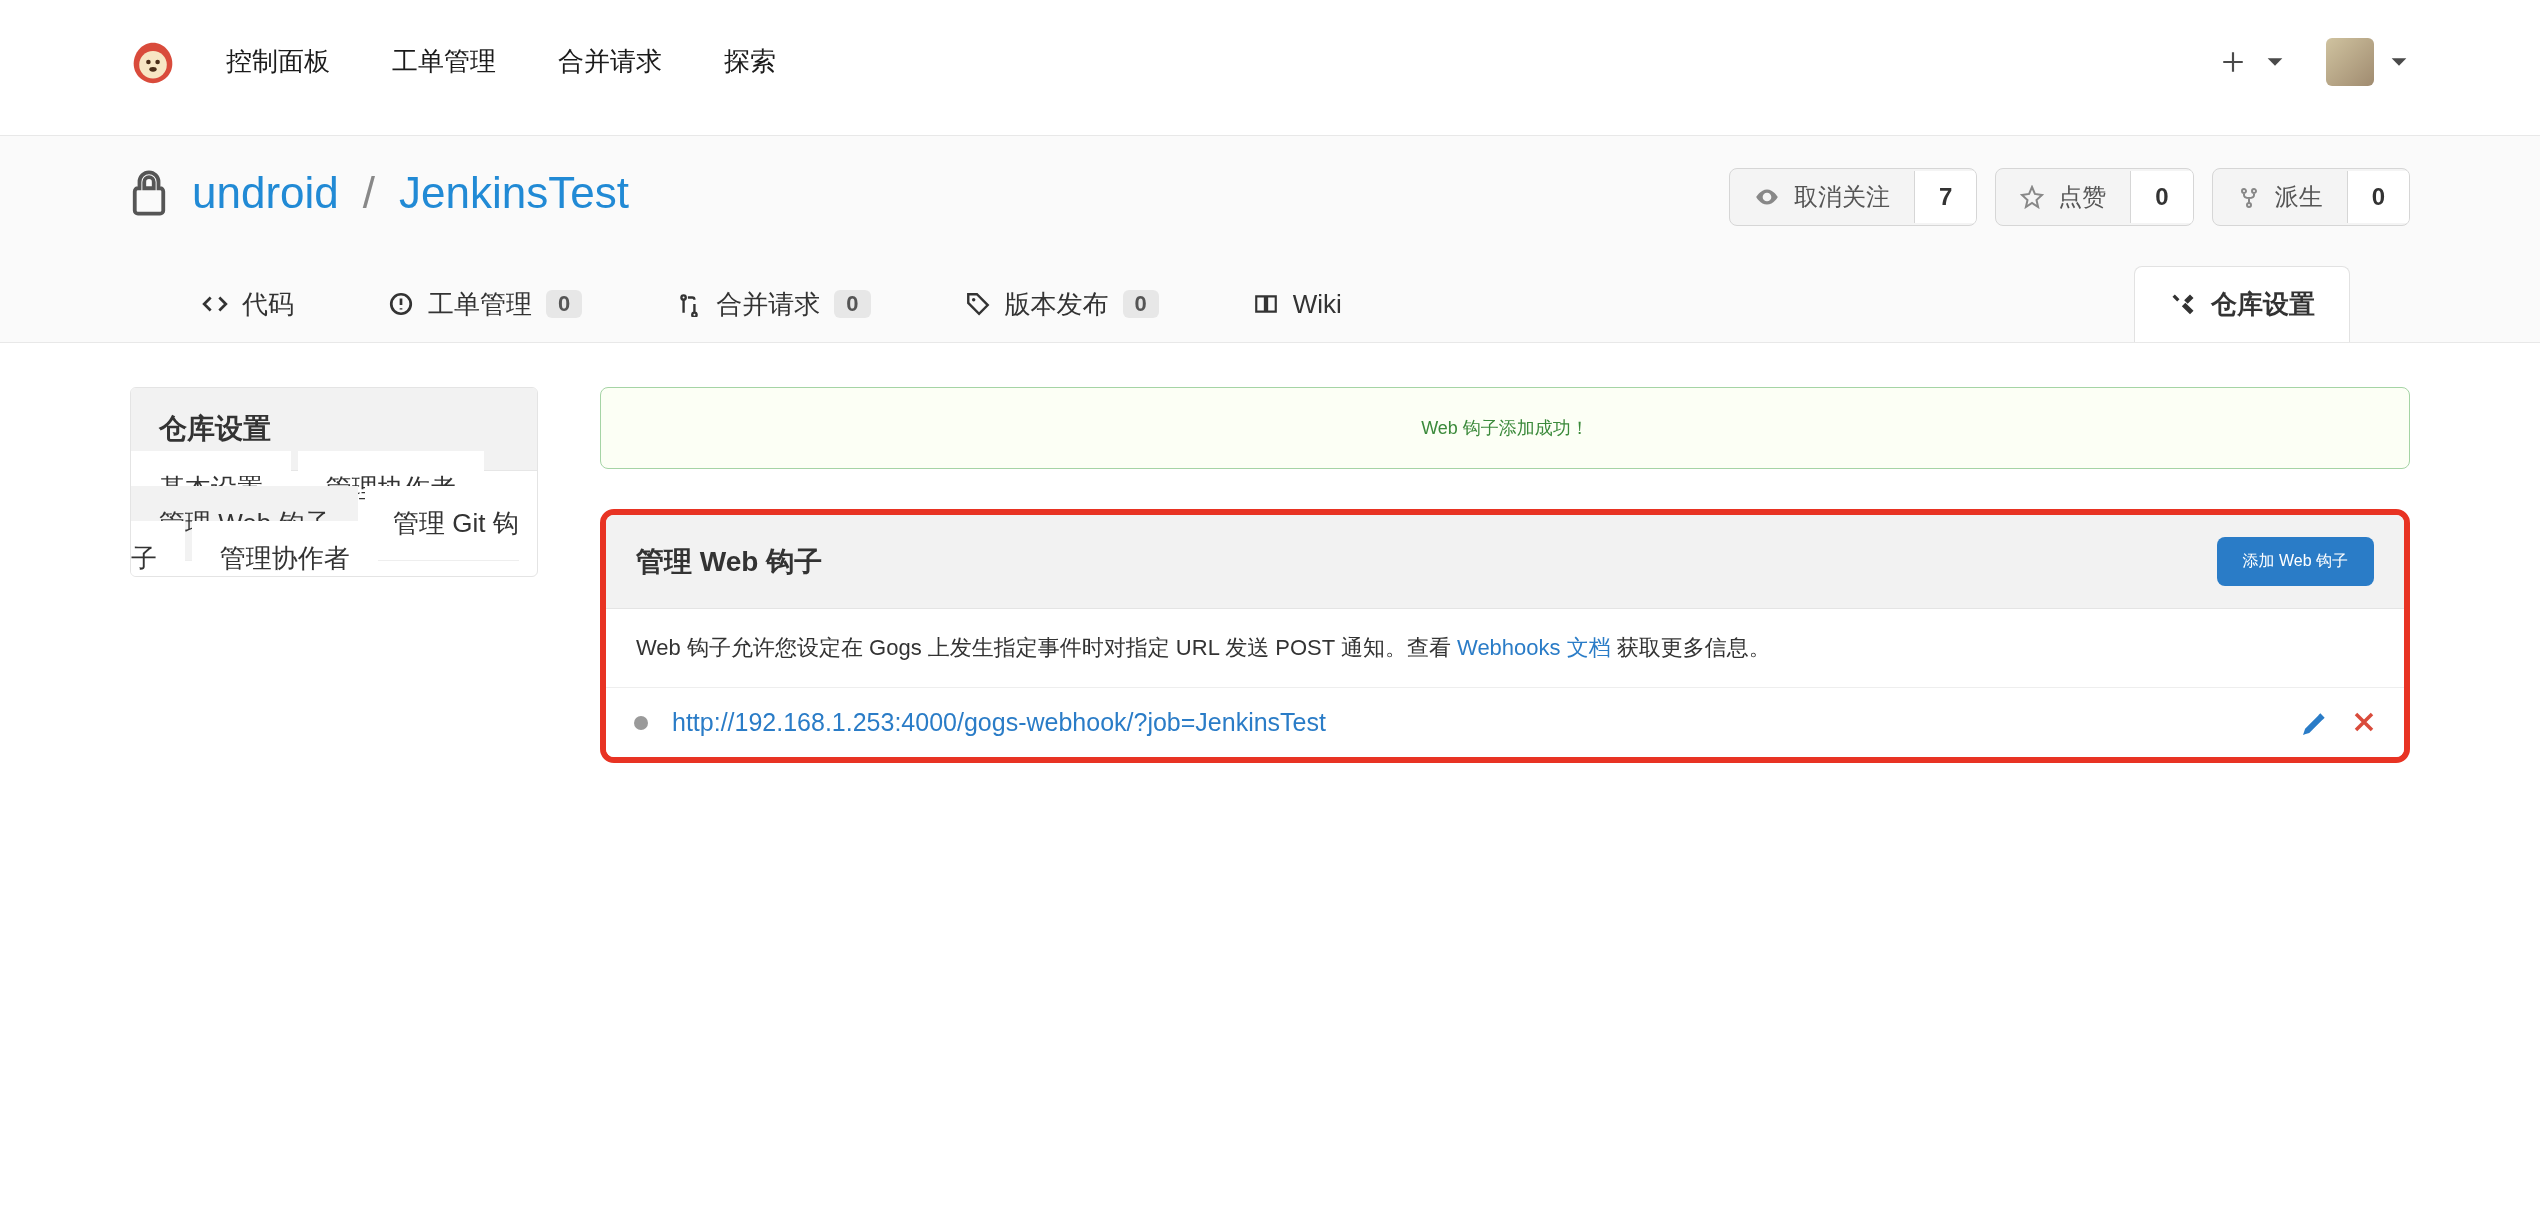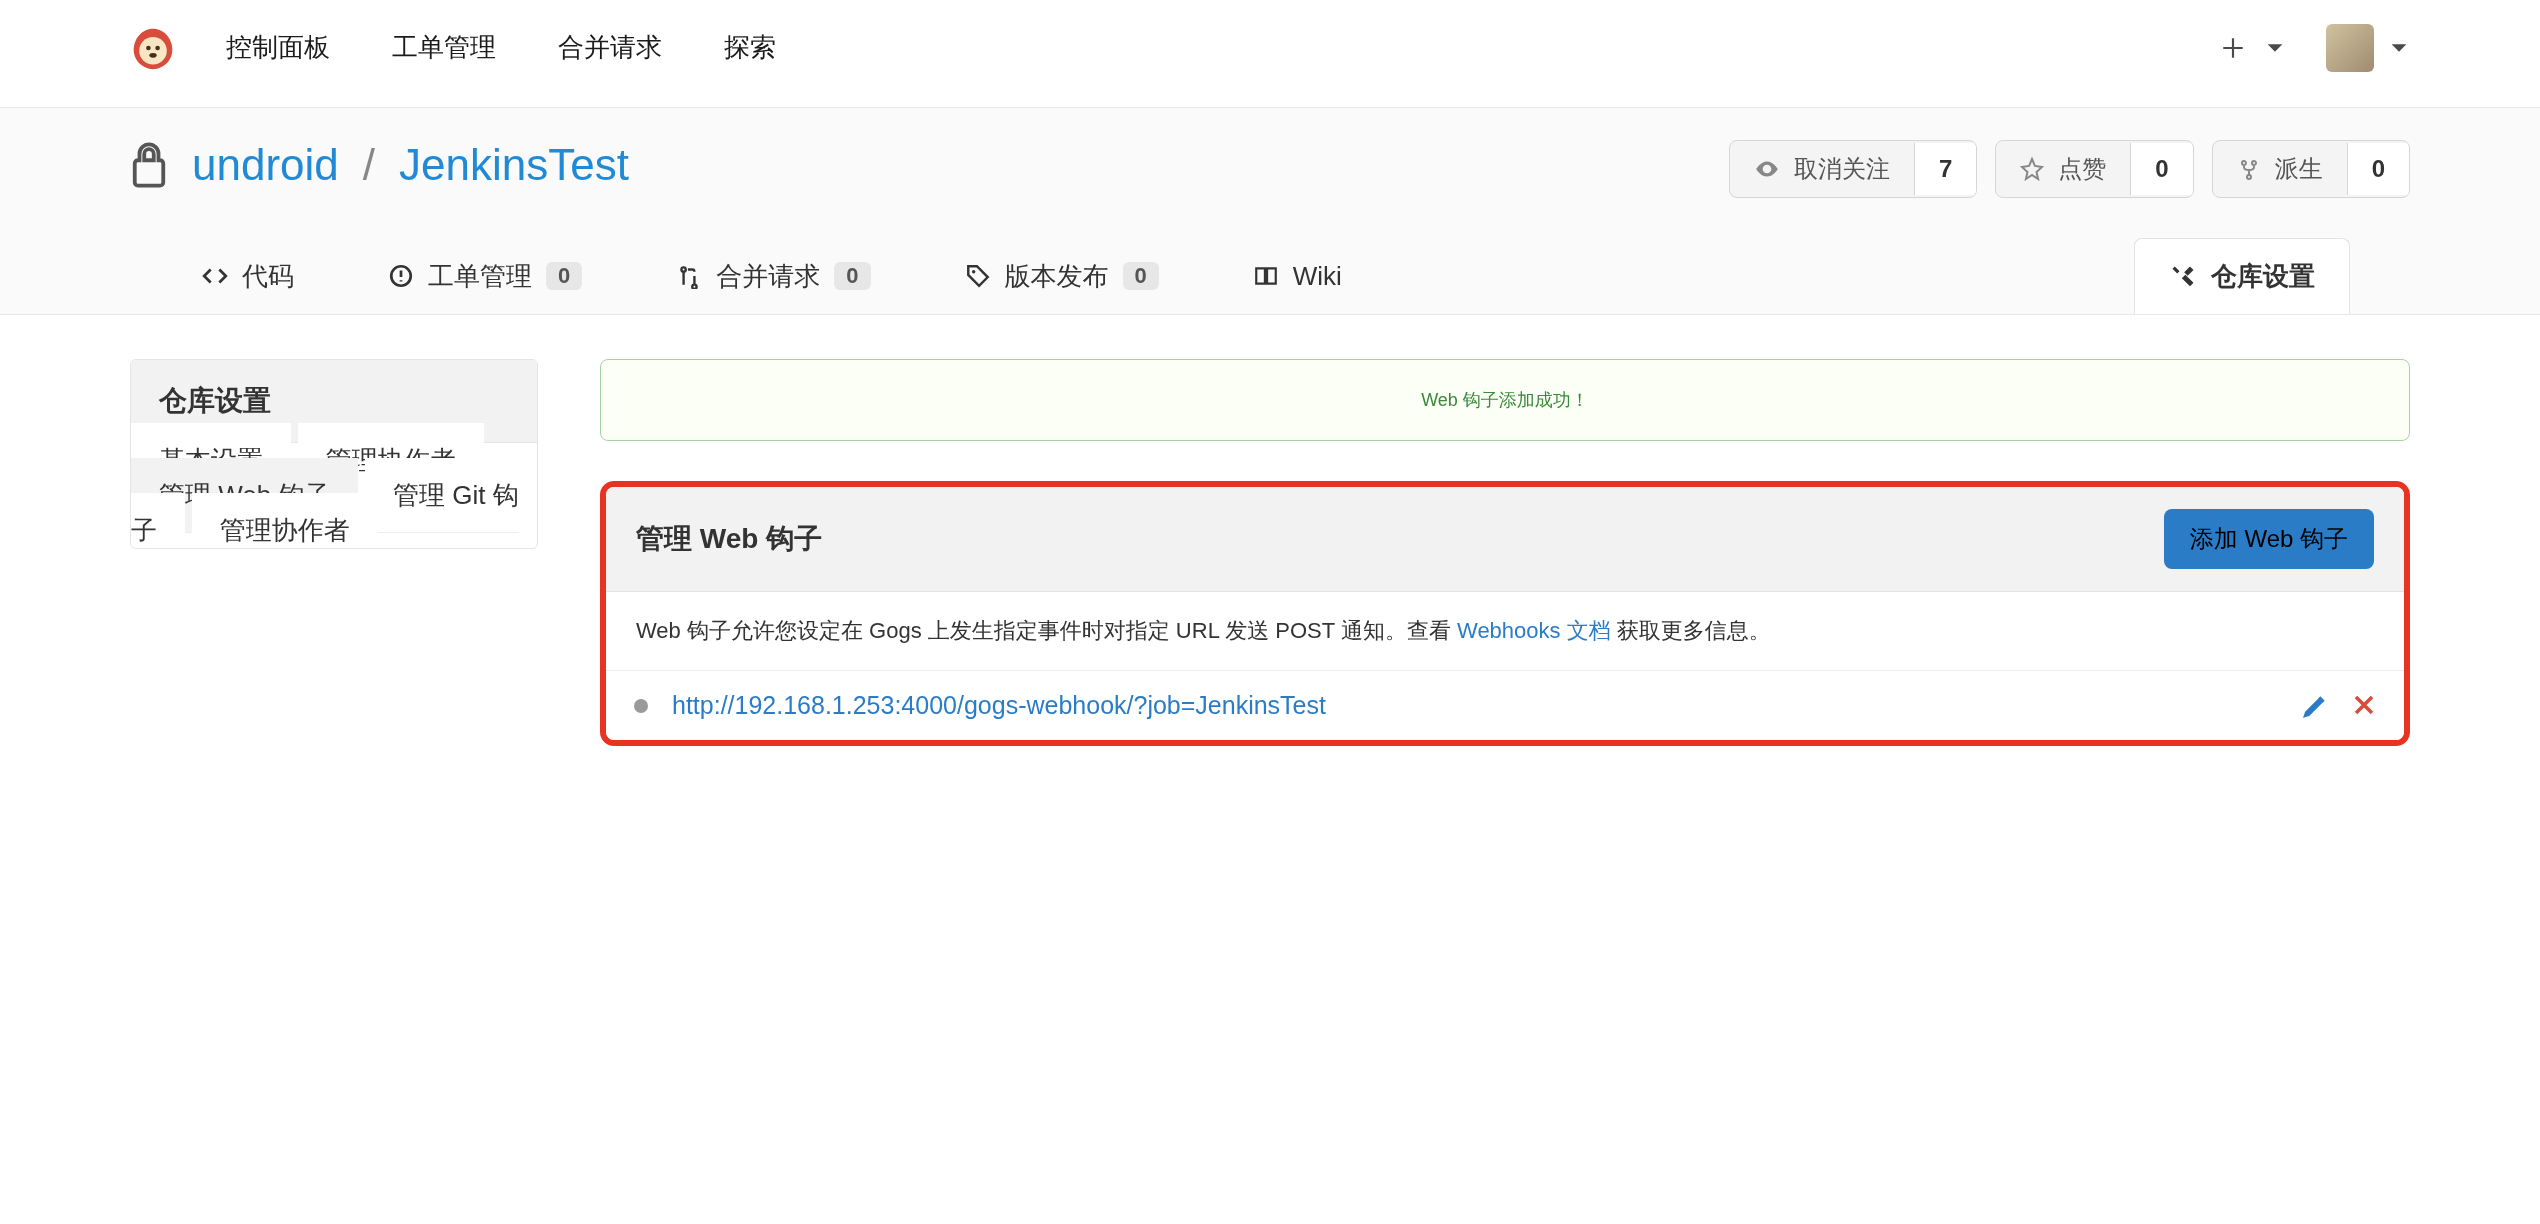--- a/index.html
+++ b/index.html
@@ -1,20 +1,20 @@
 <!DOCTYPE html>
 <html><head>
 <meta charset="utf-8">
 <style>
   * { box-sizing: border-box; margin: 0; padding: 0; }
   html, body { width: 2540px; height: 1224px; font-family: "Helvetica Neue", Arial, "PingFang SC", "Microsoft YaHei", sans-serif; font-size: 24px; background: #fff; color: #333; }
   a { text-decoration: none; }
 
   
-  .topnav { height: 108px; border-bottom: 1px solid #e8e8e8; display: flex; align-items: center; padding: 0 130px 12px 130px; }
+  .topnav { height: 136px; border-bottom: 1px solid #e8e8e8; display: flex; align-items: center; padding: 0 130px 12px 130px; }
   .logo { width: 46px; height: 46px; margin-right: 50px; position: relative; }
   .logo svg { width: 46px; height: 46px; }
   .nav-links { display: flex; gap: 62px; }
   .nav-links .link { color: #1b1b1b; font-size: 26px; }
   .nav-right { margin-left: auto; display: flex; align-items: center; gap: 40px; }
   .plus-menu { display: flex; align-items: center; gap: 18px; color: #4a4a4a; }
   .avatar { width: 48px; height: 48px; border-radius: 6px; background: linear-gradient(135deg,#d0c3a0,#a08b70); display: inline-block; }
   .avatar-menu { display: flex; align-items: center; gap: 14px; }
 
   
@@ -47,21 +47,21 @@
   .sidebar .item:last-child { border-bottom: none; }
   .sidebar .item.active { background: #f2f2f2; }
 
   
   .main { flex: 1; display: flex; flex-direction: column; gap: 40px; }
   .success { border: 1px solid #a5d4a5; background: #fcfff5; color: #3b8a3b; text-align: center; padding: 28px; border-radius: 8px; font-size: 18px; }
   .panel-outline { border: 6px solid #e83323; border-radius: 14px; }
   .panel { border-radius: 8px; overflow: hidden; }
   .panel-head { background: #f2f2f2; border-bottom: 1px solid #e4e4e4; display: flex; align-items: center; padding: 22px 30px; }
   .panel-head .title { font-weight: 700; font-size: 28px; }
-  .panel-head .add-btn { margin-left: auto; background: #2a7cc7; color: #000000; border: none; border-radius: 8px; padding: 14px 26px; font-size: 24px; }
+  .panel-head .add-btn { margin-left: auto; background: #2a7cc7; color: #ffffff; border: none; border-radius: 8px; padding: 14px 26px; font-size: 16px; }
   .panel-desc { background: #fff; padding: 24px 30px; font-size: 22px; border-bottom: 1px solid #eee; }
   .panel-desc a { color: #2a7cc7; }
   .hook-row { background: #fff; padding: 20px 28px; display: flex; align-items: center; gap: 24px; }
   .hook-dot { width: 14px; height: 14px; border-radius: 50%; background: #9a9a9a; display: inline-block; }
   .hook-url { color: #2a7cc7; font-size: 25px; }
   .hook-actions { margin-left: auto; display: flex; gap: 24px; }
   .hook-actions .edit { color: #2a7cc7; }
   .hook-actions .del  { color: #d94b3b; }
 
   svg { display: block; }

